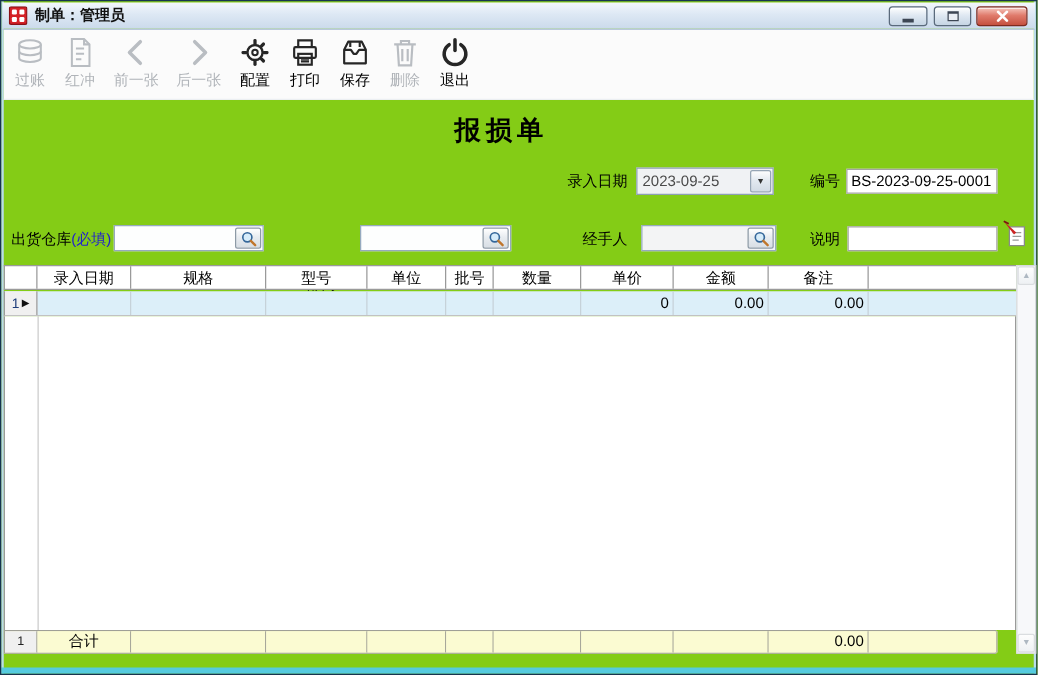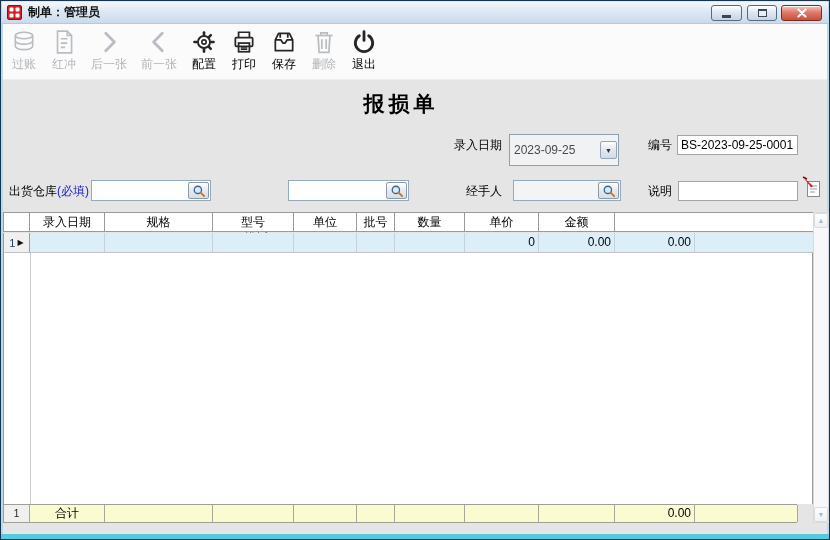--- a/index.html
+++ b/index.html
@@ -1,18 +1,18 @@
 <!DOCTYPE html>
 <html><head>
 <meta charset="utf-8">
 <style>
   * { margin:0; padding:0; box-sizing:border-box; }
   html,body { width:830px; height:540px; font-family:"Liberation Sans","DejaVu Sans",sans-serif; background:#9aa7b5; }
   .window{
-    position:relative; width:830px; height:540px; background:#e5e5e5;
+    position:relative; width:830px; height:540px; background:#84cc16;
     border:1px solid #17344f;
     box-shadow: inset 0 -5px 0 #55cbdf, inset 2px 0 0 #b9dcea, inset -2px 0 0 #b9dcea;
   }
   
   .titlebar{
     position:absolute; left:1px; top:1px; right:1px; height:22px;
     background:linear-gradient(#f3f7fc,#dde8f4 45%,#cbdaeb);
     border-bottom:1px solid #b9c9db; display:flex; align-items:center;
   }
   .app-icon{ width:15px; height:15px; margin:0 6px 0 5px; }
@@ -47,21 +47,21 @@
   .tool-btn.off .tlabel{ color:#b0b4b9; }
   
   .client{ position:absolute; left:2px; top:23px; right:2px; bottom:6px;padding-left:10px; }
   .doc-title{
     position:absolute; left:0; top:66px; width:796px; text-align:center;
     font-size:21px; font-weight:bold; letter-spacing:4px; color:#000;
   }
   .flabel{ position:absolute; height:22px; line-height:22px; font-size:12px; color:#000; }
   .req{ color:#2222cc; }
   .combo{
-    position:absolute; left:506px; top:110px; width:110px; height:32px;
+    position:absolute; left:506px; top:110px; width:110px; height:22px;
     background:#f0f2f4; border:1px solid #8da0b3; display:flex; align-items:center;
   }
   .combo .cval{ flex:1; font-size:12px; color:#4a4a4a; padding-left:4px; }
   .combo .cbtn{
     width:17px; height:18px; margin-right:1px; border:1px solid #96a5b5; border-radius:2px;
     background:linear-gradient(#fdfdfd,#e3e9f0 45%,#d2dbe5);
     display:flex; align-items:center; justify-content:center;
     font-size:7px; color:#333;
   }
   .tinput{
@@ -164,29 +164,29 @@
     <div class="tool-btn off">
       <svg class="ticon" viewBox="0 0 24 24" fill="none" stroke="currentColor" stroke-width="1.5">
         <path d="M6 2h9l4 4v16H6z"></path>
           <path d="M15 2v4h4"></path>
           <path d="M9 9h6M9 13h6M9 17h4"></path>
       </svg>
       <span class="tlabel">红冲</span>
     </div>
     <div class="tool-btn off wide">
       <svg class="ticon" viewBox="0 0 24 24" fill="none" stroke="currentColor" stroke-width="2.6" stroke-linecap="round" stroke-linejoin="round">
-        <polyline points="9,4 17,12 9,20"></polyline>
-      </svg>
-      <span class="tlabel">后一张</span>
+        <polyline points="15,4 7,12 15,20"></polyline>
+      </svg>
+      <span class="tlabel">前一张</span>
     </div>
     <div class="tool-btn off wide">
       <svg class="ticon" viewBox="0 0 24 24" fill="none" stroke="currentColor" stroke-width="2.6" stroke-linecap="round" stroke-linejoin="round">
-        <polyline points="15,4 7,12 15,20"></polyline>
-      </svg>
-      <span class="tlabel">前一张</span>
+        <polyline points="9,4 17,12 9,20"></polyline>
+      </svg>
+      <span class="tlabel">后一张</span>
     </div>
     <div class="tool-btn on">
       <svg class="ticon" viewBox="0 0 24 24">
         <g fill="currentColor">
           <rect x="10.8" y="2" width="2.4" height="4.4" rx="1.1"></rect>
           <rect x="10.8" y="17.6" width="2.4" height="4.4" rx="1.1"></rect>
           <rect x="10.8" y="2" width="2.4" height="4.4" rx="1.1" transform="rotate(45 12 12)"></rect>
           <rect x="10.8" y="2" width="2.4" height="4.4" rx="1.1" transform="rotate(90 12 12)"></rect>
           <rect x="10.8" y="2" width="2.4" height="4.4" rx="1.1" transform="rotate(135 12 12)"></rect>
           <rect x="10.8" y="17.6" width="2.4" height="4.4" rx="1.1" transform="rotate(90 12 12)"></rect>
@@ -284,20 +284,21 @@
     <div class="hdr-row cols">
       <div class="hc"></div>
       <div class="hc">录入日期</div>
       <div class="hc">规格</div>
       <div class="hc">型号</div>
       <div class="hc">单位</div>
       <div class="hc">批号</div>
       <div class="hc">数量</div>
       <div class="hc">单价</div>
       <div class="hc">金额</div>
+      <div class="hc">备注</div>
     </div>
 
     <div class="row1 cols">
       <div class="rowhead">
         <span class="rno">1</span>
         <span class="arrow">▶</span>
       </div>
       <div class="rc"></div>
       <div class="rc"></div>
       <div class="rc"></div>

